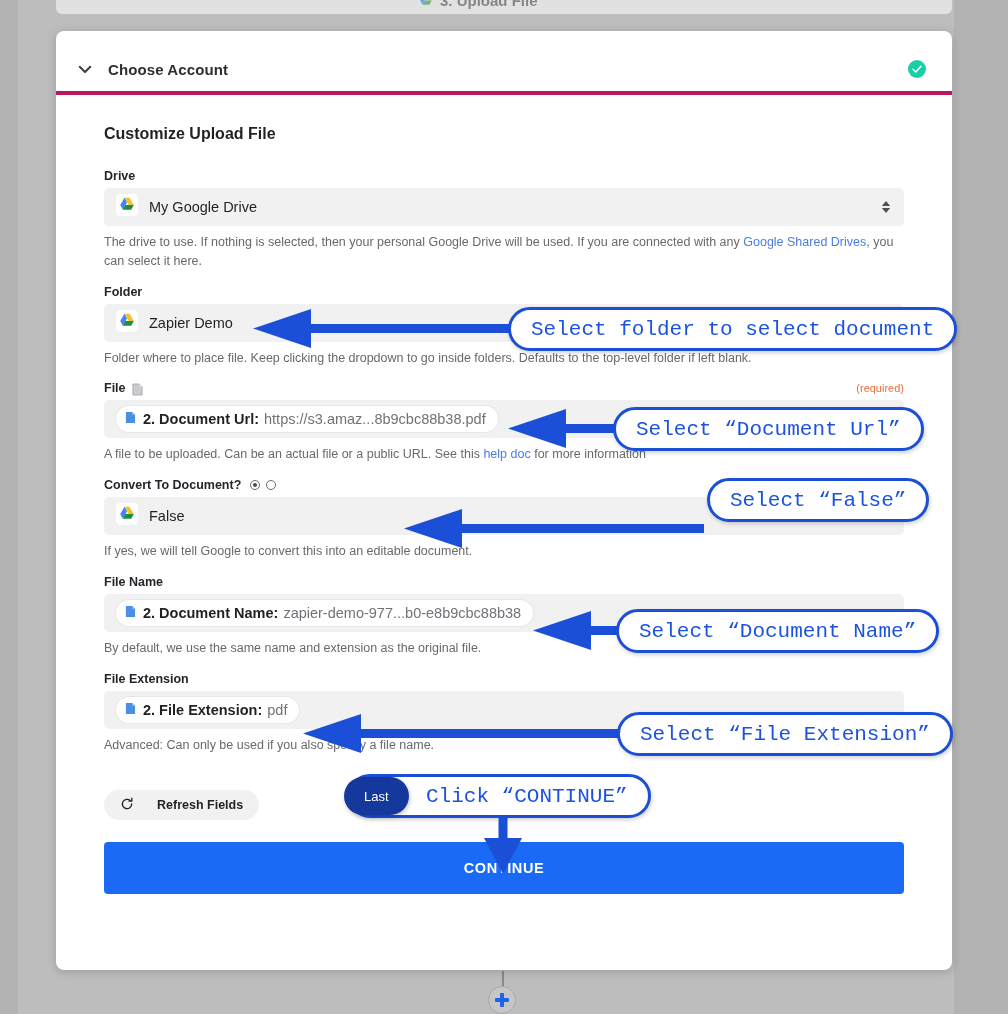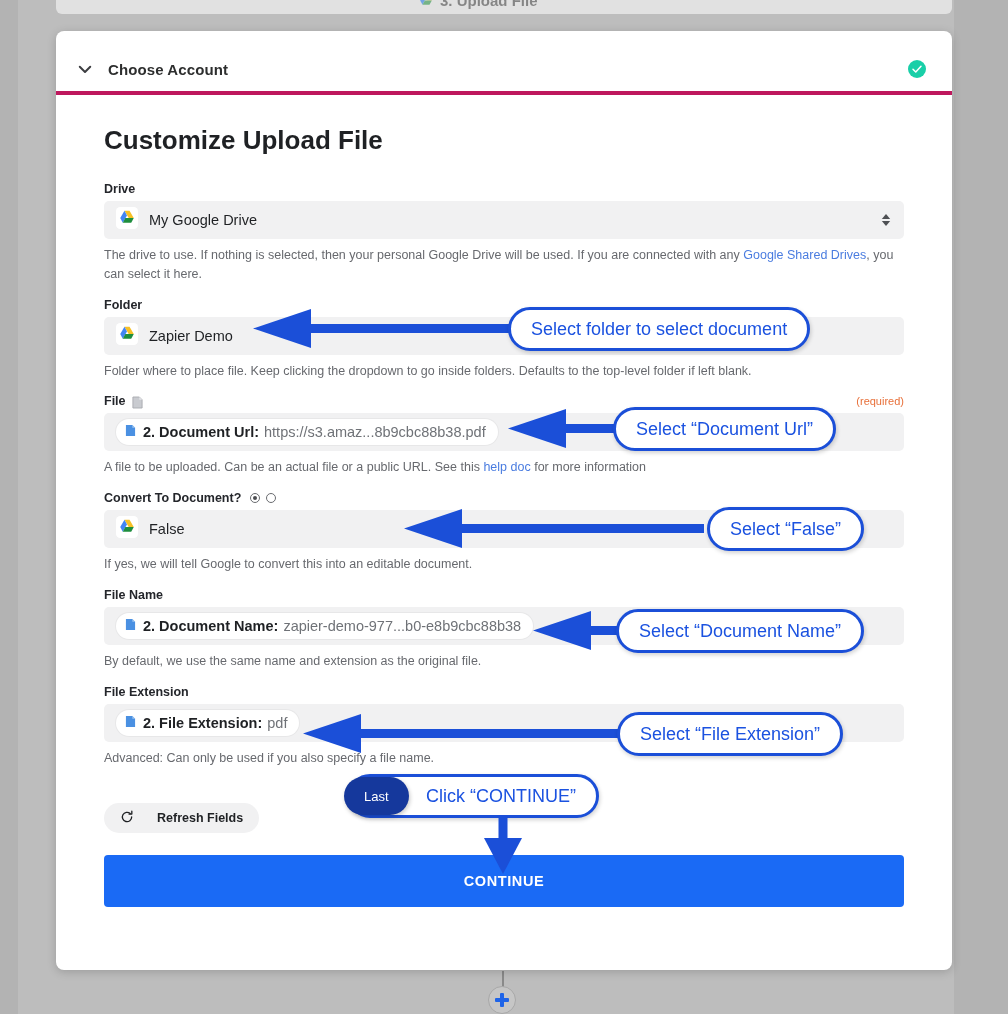--- a/index.html
+++ b/index.html
@@ -104,21 +104,21 @@
     margin-left: auto;
     width: 18px; height: 18px;
     border-radius: 50%;
     background: #19cfa8;
     display: flex; align-items: center; justify-content: center;
   }
 
   #card-body { padding: 30px 48px 0 48px; }
 
   #section-title {
-    font-size: 26px;
+    font-size: 16px;
     font-weight: bold;
     color: #1f2124;
     margin: 0 0 26px 0;
   }
 
   .field-block { margin-bottom: 14px; position: relative; }
   .field-label-row {
     display: flex;
     align-items: center;
     margin-bottom: 5px;
@@ -248,23 +248,24 @@
     border: 3px solid #1b4fd8;
     border-radius: 26px;
     height: 44px;
     display: flex;
     align-items: center;
     padding: 0 20px;
     box-shadow: 1px 2px 4px rgba(0,0,0,.18);
     white-space: nowrap;
   }
   .callout-text {
-    font-size: 18px;
+    font-size: 21px;
     color: #1b52e0;
     font-weight: normal;
+    font-family: Liberation Mono, monospace;
   }
   .badge-last {
     position: absolute;
     left: 344px; top: 777px;
     height: 38px;
     padding: 0 20px;
     background: #15389c;
     border-radius: 19px;
     display: flex;
     align-items: center;
@@ -490,21 +491,21 @@
   <div class="callout" style="left:613px; top:407px;">
     <span class="callout-text">Select “Document Url”</span>
   </div>
 
   <svg class="arrow" style="left:404px; top:508px;" width="300" height="42" viewBox="0 0 300 42">
     <g fill="#1b4fd8">
       <rect x="52" y="16" width="248" height="9"></rect>
       <polygon points="0,20.5 58,1 58,40"></polygon>
     </g>
   </svg>
-  <div class="callout" style="left:707px; top:507px;">
+  <div class="callout" style="left:707px; top:478px;">
     <span class="callout-text">Select “False”</span>
   </div>
 
   <svg class="arrow" style="left:533px; top:610px;" width="98" height="42" viewBox="0 0 98 42">
     <g fill="#1b4fd8">
       <rect x="52" y="16" width="46" height="9"></rect>
       <polygon points="0,20.5 58,1 58,40"></polygon>
     </g>
   </svg>
   <div class="callout" style="left:616px; top:609px;">

